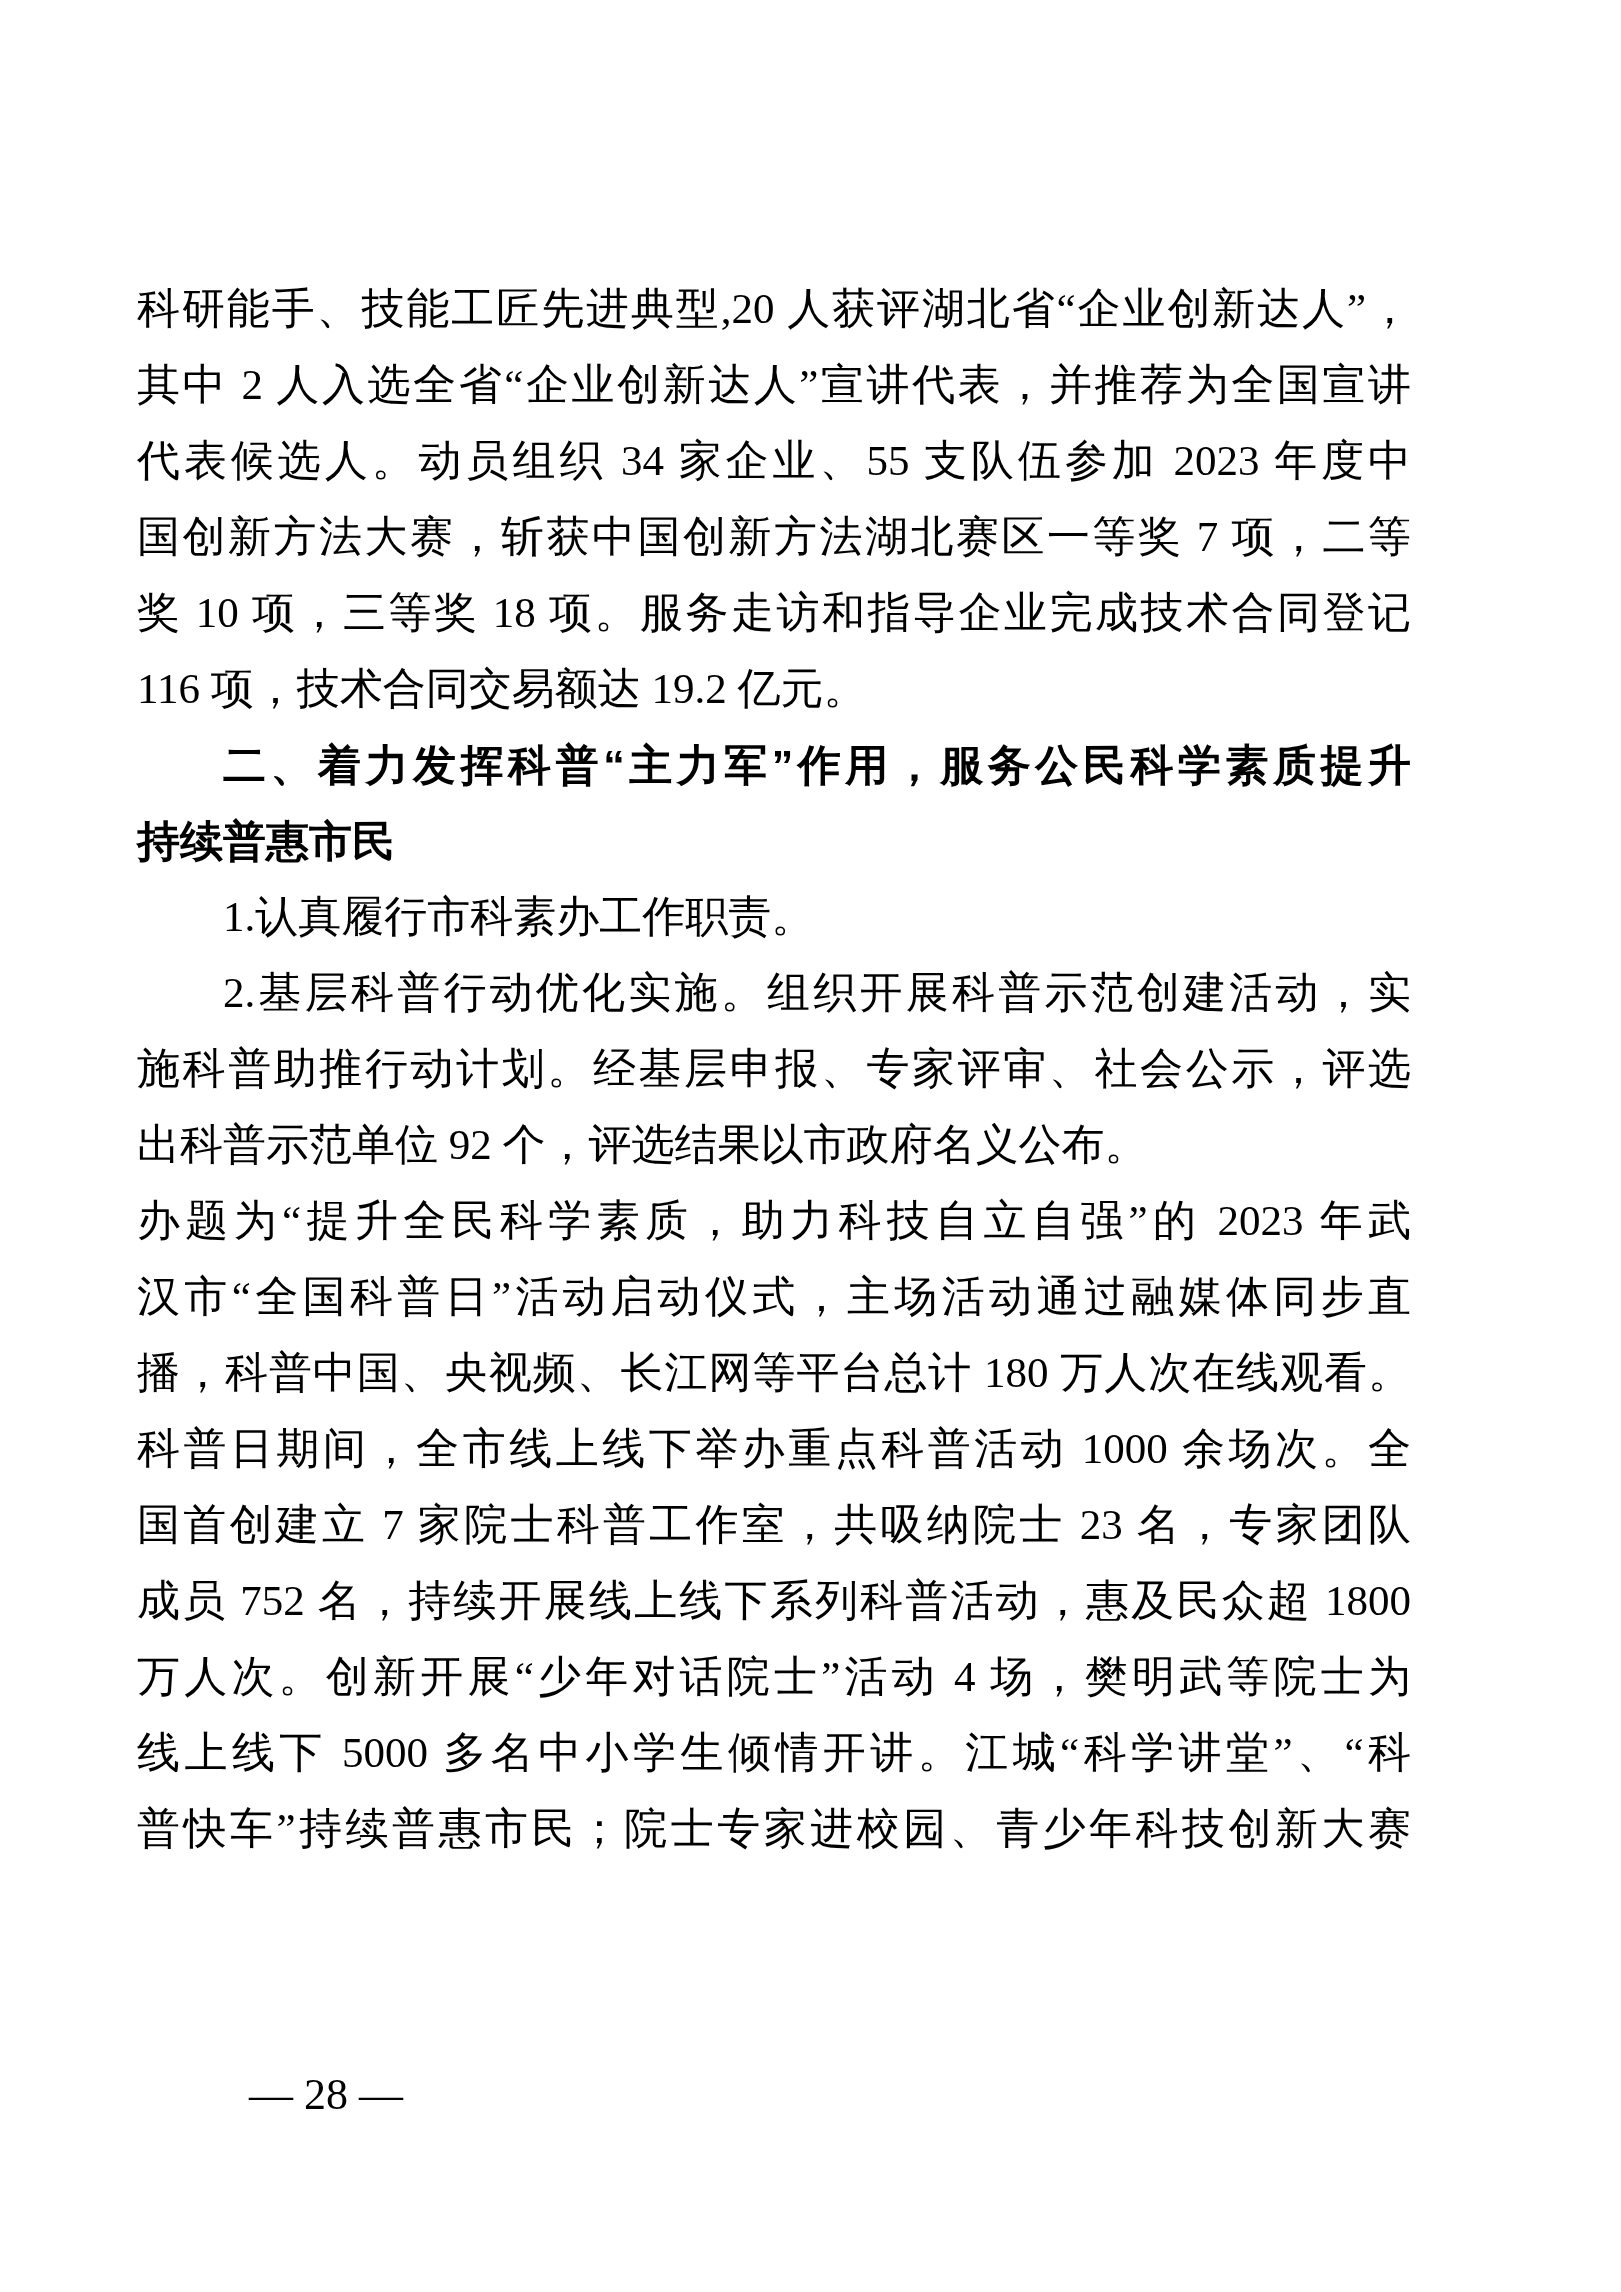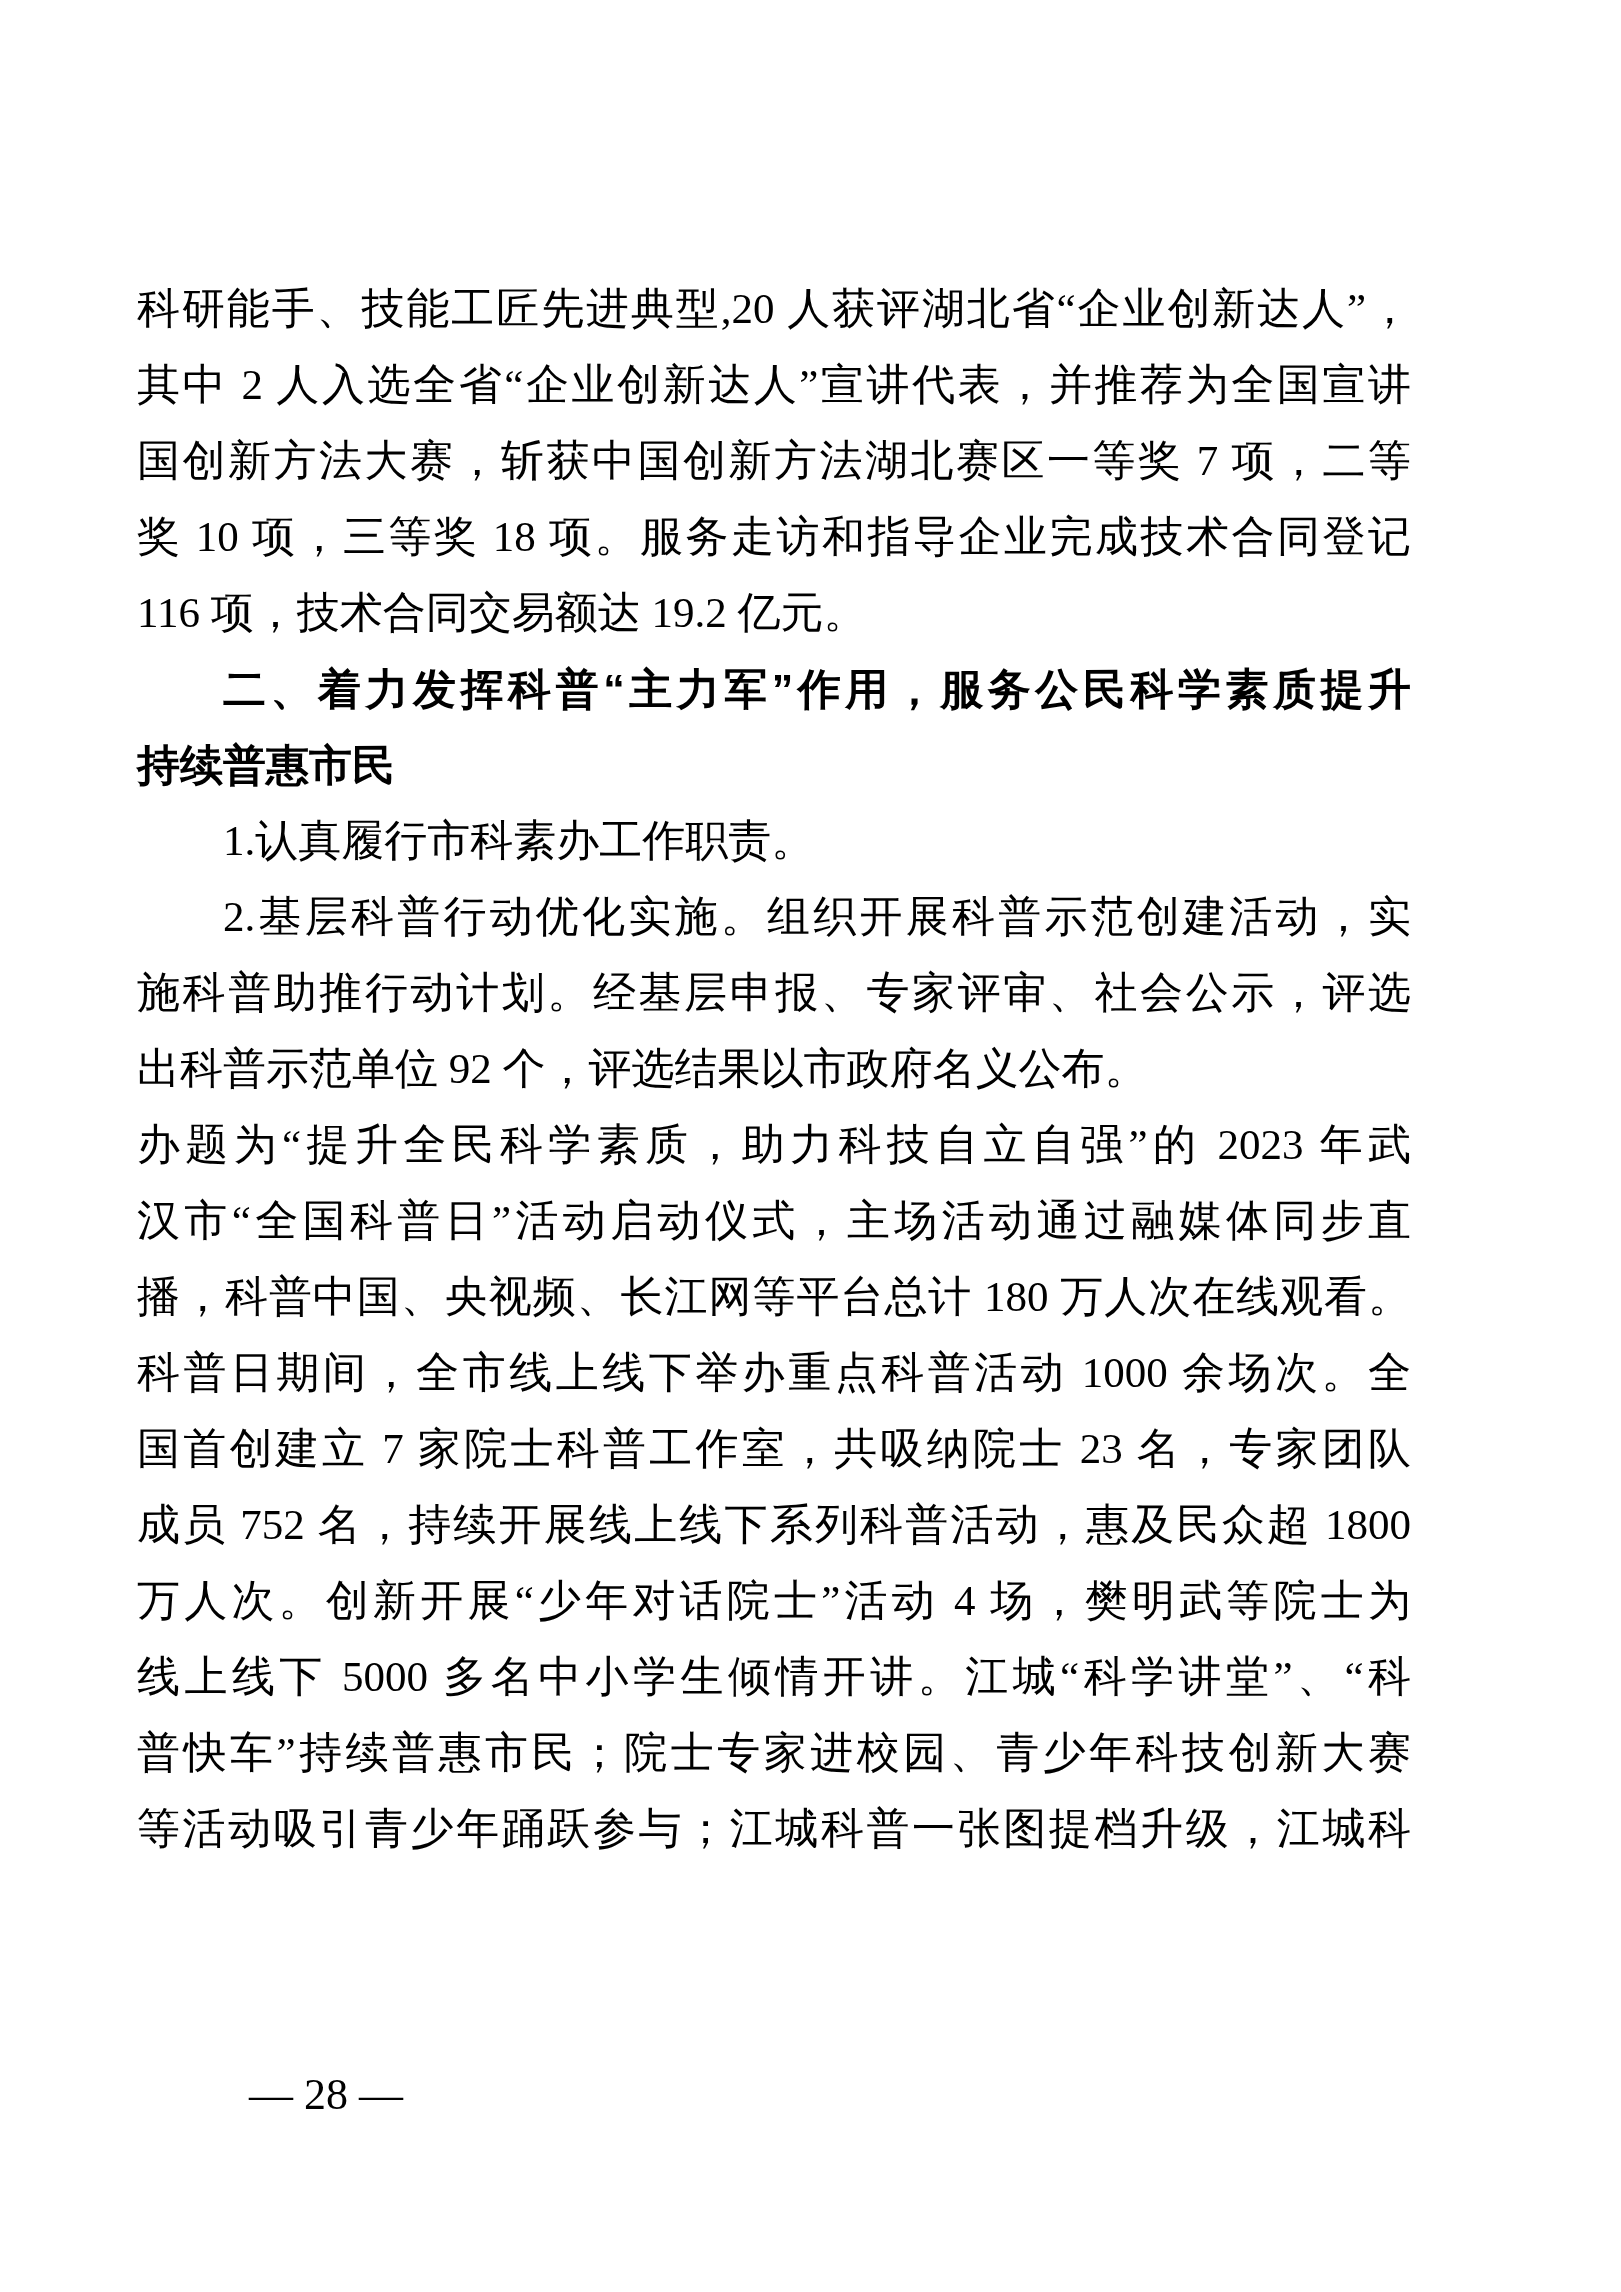--- a/index.html
+++ b/index.html
@@ -52,35 +52,35 @@
     margin-top: 24px;
   }
 </style>
 </head>
 <body>
 
 <div class="page">
   <div class="textblock" id="textblock">
       <div class="line">科研能手、技能工匠先进典型,20 人获评湖北省“企业创新达人”，</div>
       <div class="line">其中 2 人入选全省“企业创新达人”宣讲代表，并推荐为全国宣讲</div>
+      <div class="line">代表候选人。动员组织 34 家企业、55 支队伍参加 2023 年度中</div>
       <div class="line">国创新方法大赛，斩获中国创新方法湖北赛区一等奖 7 项，二等</div>
       <div class="line">奖 10 项，三等奖 18 项。服务走访和指导企业完成技术合同登记</div>
       <div class="line no-justify">116 项，技术合同交易额达 19.2 亿元。</div>
       <div class="line heading indent">二、着力发挥科普“主力军”作用，服务公民科学素质提升</div>
       <div class="line heading no-justify">持续普惠市民</div>
       <div class="line indent no-justify">1.认真履行市科素办工作职责。</div>
       <div class="line indent">2.基层科普行动优化实施。组织开展科普示范创建活动，实</div>
       <div class="line">施科普助推行动计划。经基层申报、专家评审、社会公示，评选</div>
       <div class="line no-justify">出科普示范单位 92 个，评选结果以市政府名义公布。</div>
       <div class="line">办题为“提升全民科学素质，助力科技自立自强”的 2023 年武</div>
       <div class="line">汉市“全国科普日”活动启动仪式，主场活动通过融媒体同步直</div>
       <div class="line">播，科普中国、央视频、长江网等平台总计 180 万人次在线观看。</div>
       <div class="line">科普日期间，全市线上线下举办重点科普活动 1000 余场次。全</div>
       <div class="line">国首创建立 7 家院士科普工作室，共吸纳院士 23 名，专家团队</div>
       <div class="line">成员 752 名，持续开展线上线下系列科普活动，惠及民众超 1800</div>
       <div class="line">万人次。创新开展“少年对话院士”活动 4 场，樊明武等院士为</div>
       <div class="line">线上线下 5000 多名中小学生倾情开讲。江城“科学讲堂”、“科</div>
       <div class="line">普快车”持续普惠市民；院士专家进校园、青少年科技创新大赛</div>
-      <div class="line">等活动吸引青少年踊跃参与；江城科普一张图提档升级，江城科</div>
     </div>
   <div class="footer">— 28 —</div>
 </div>
 
 
 </body></html>

